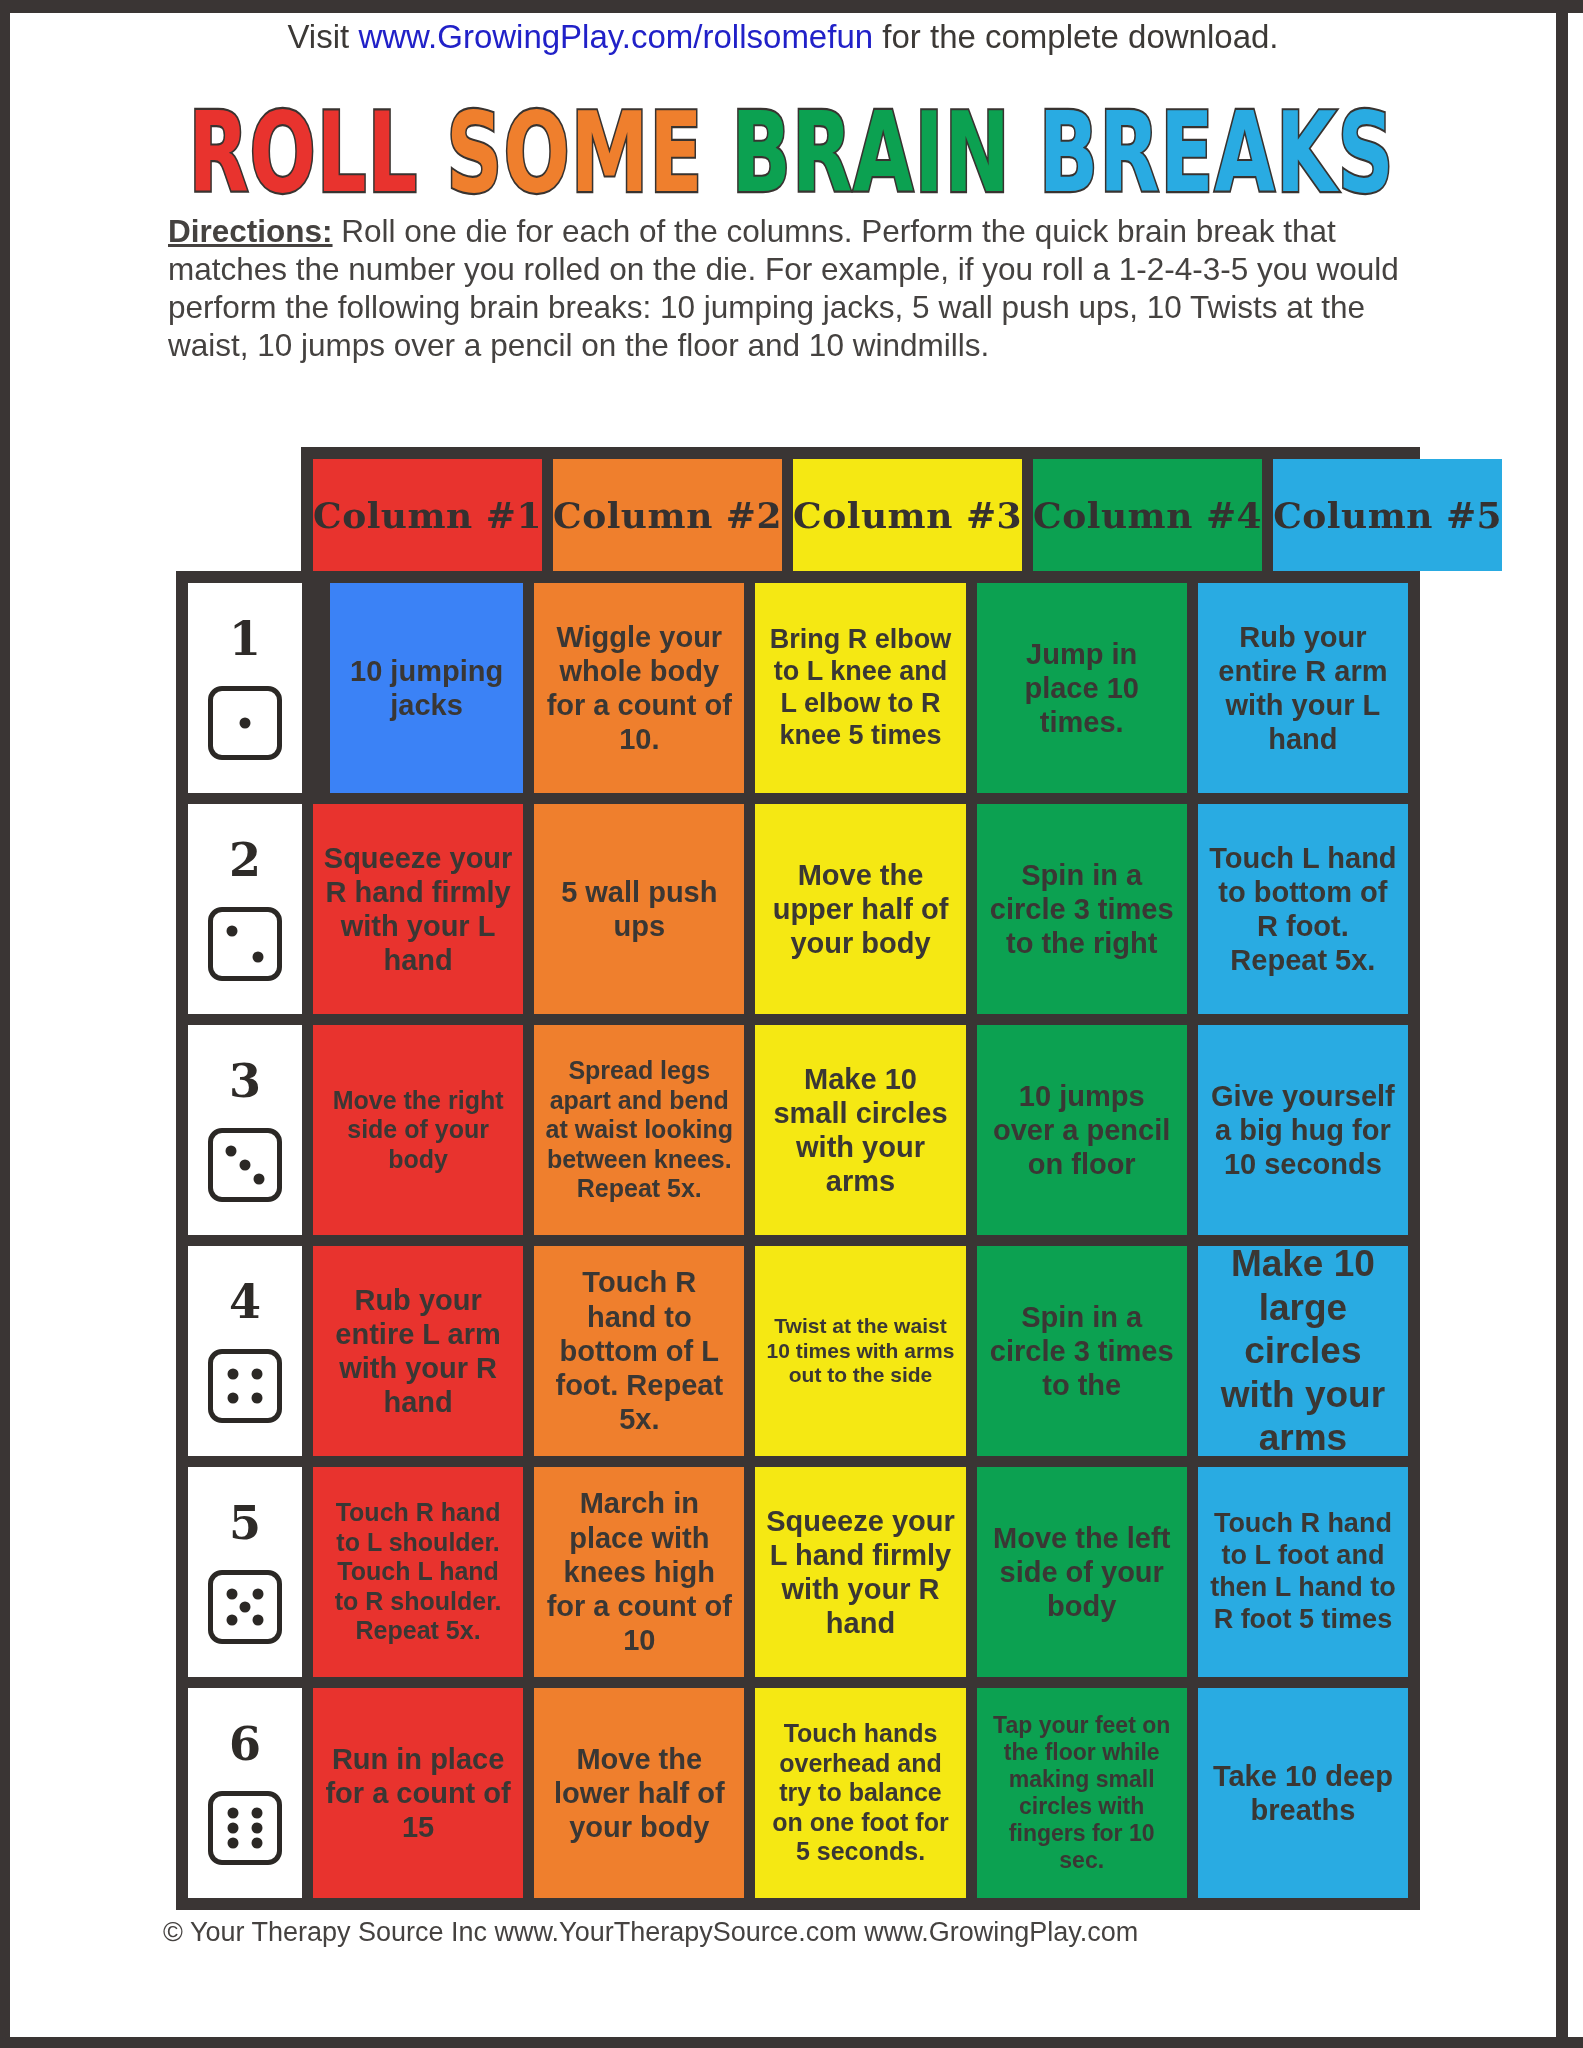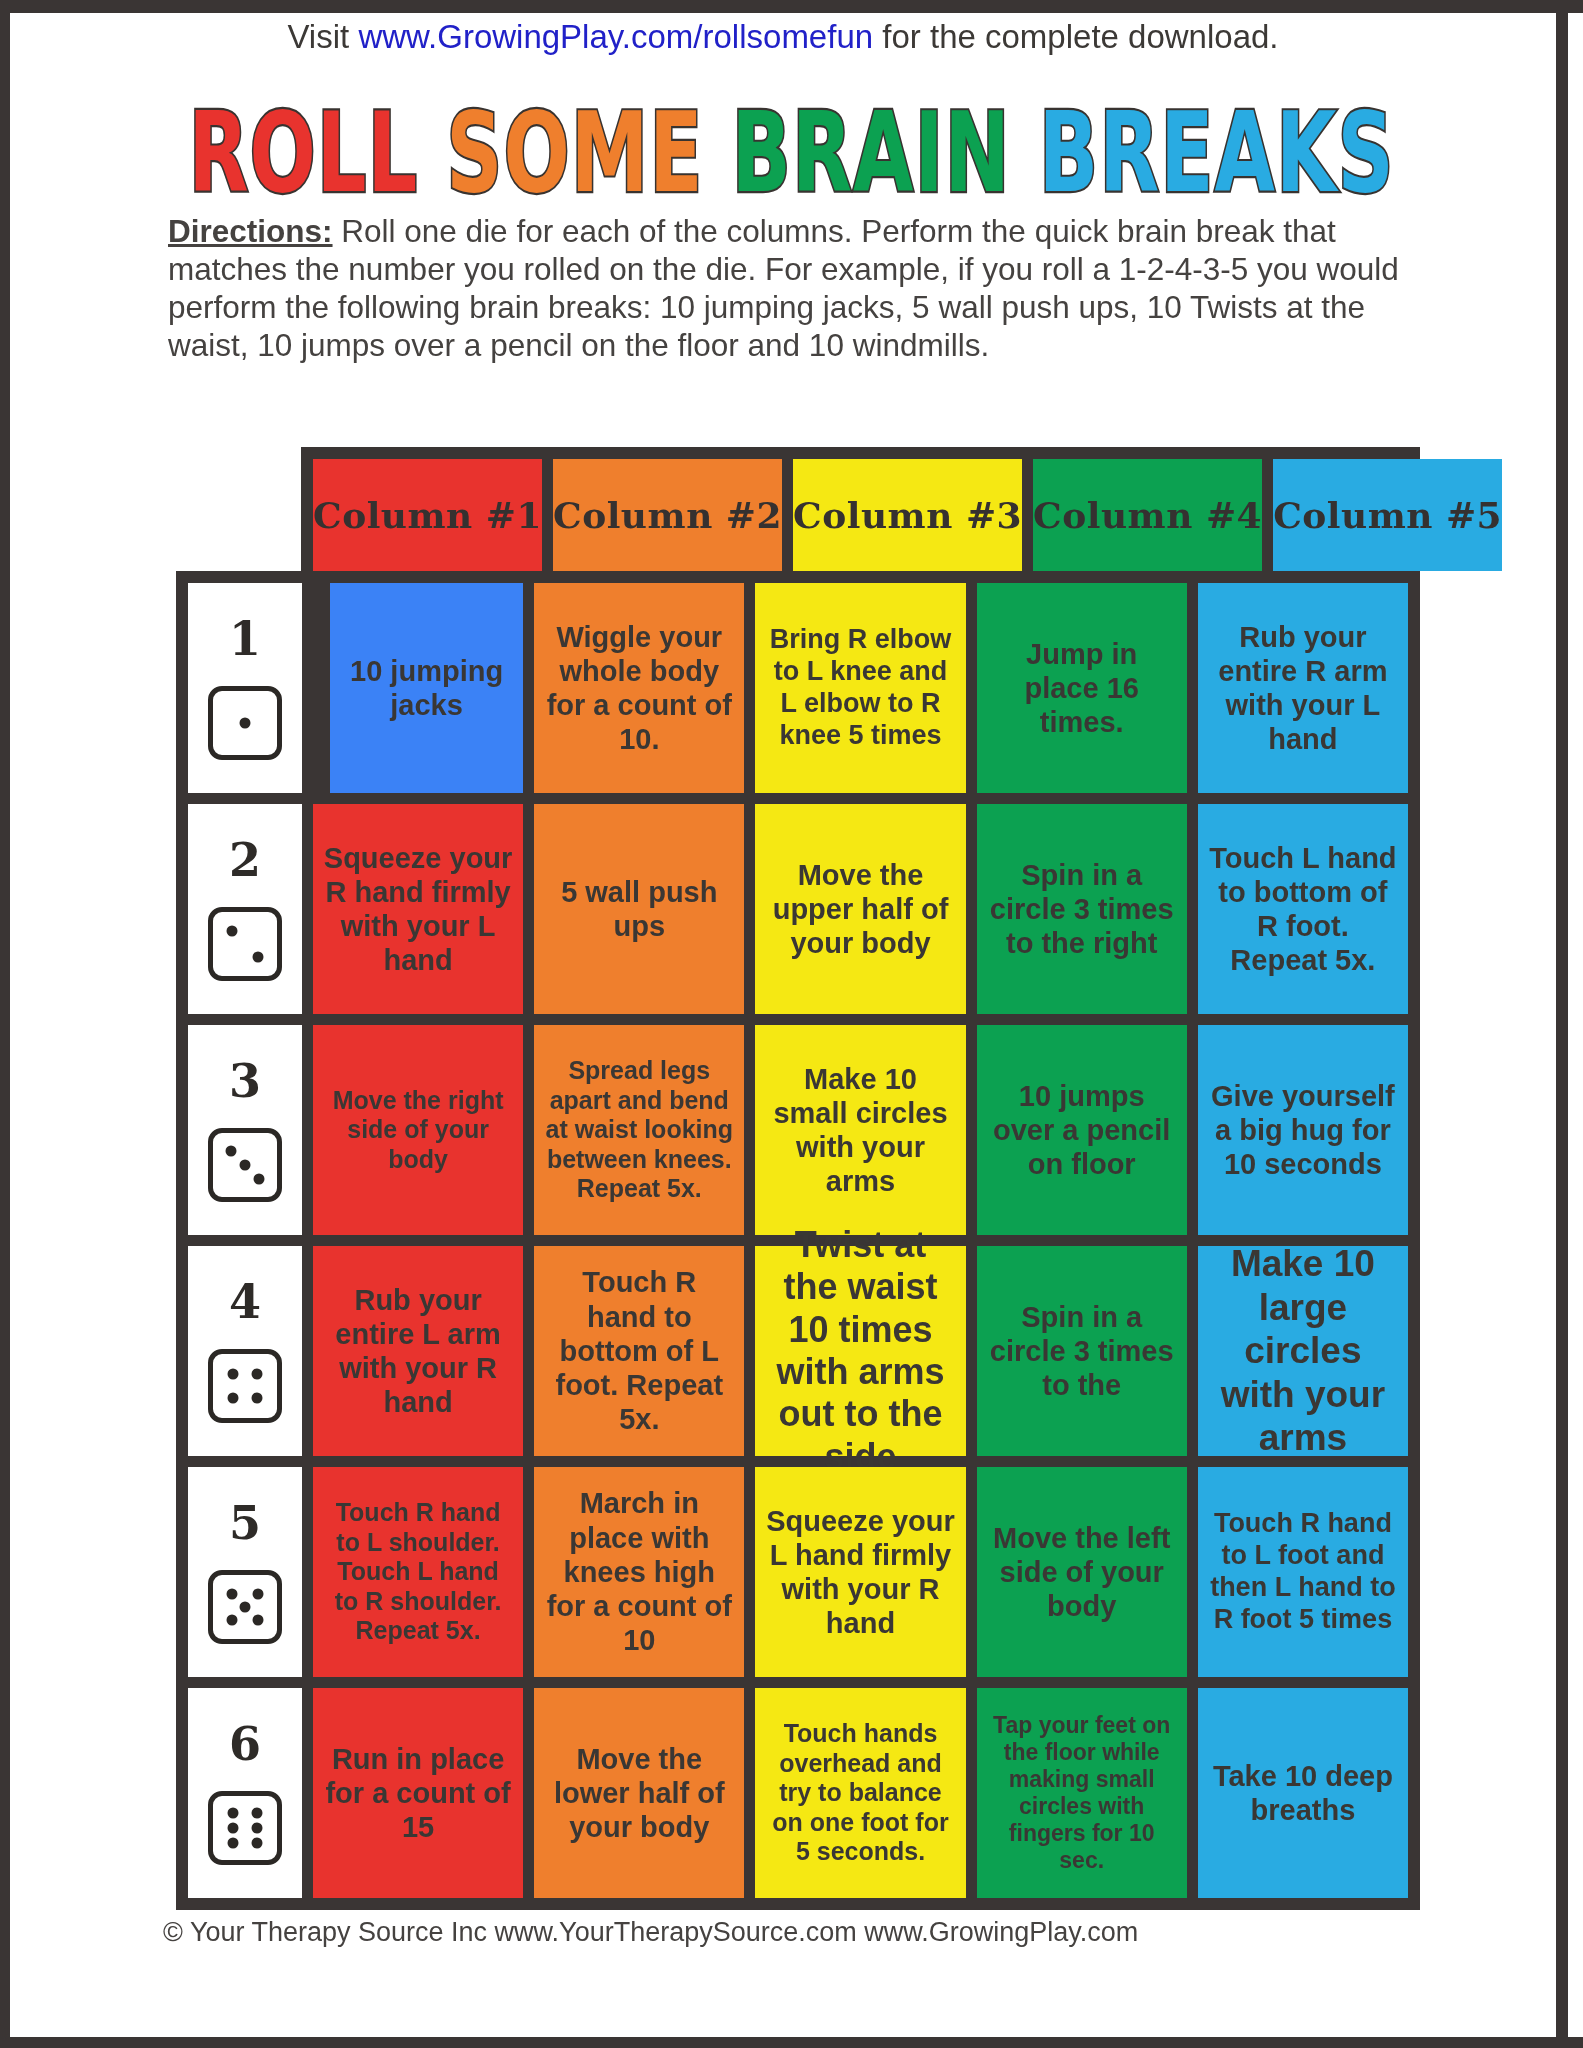--- a/index.html
+++ b/index.html
@@ -79,21 +79,21 @@
     <div class="body-grid">
         <div class="dice-cell">
           <div class="die-number">1</div>
           <div class="die">
             <span class="dot" style="left: 50%; top: 50%;"></span>
           </div>
         </div>
         <div class="cell" style="background: #3b82f6; font-size: 29px; margin-left: 17px;">10 jumping jacks</div>
         <div class="cell" style="background: rgb(239, 127, 45); font-size: 29px;">Wiggle your whole body for a count of 10.</div>
         <div class="cell" style="background: rgb(245, 232, 19); font-size: 27px;">Bring R elbow to L knee and L elbow to R knee 5 times</div>
-        <div class="cell" style="background: rgb(12, 161, 81); font-size: 29px;">Jump in place 16 times.</div>
+        <div class="cell" style="background: rgb(12, 161, 81); font-size: 29px;">Jump in place 10 times.</div>
         <div class="cell" style="background: rgb(41, 171, 226); font-size: 29px;">Rub your entire R arm with your L hand</div>
         <div class="dice-cell">
           <div class="die-number">2</div>
           <div class="die">
             <span class="dot" style="left: 30%; top: 30%;"></span>
             <span class="dot" style="left: 70%; top: 70%;"></span>
           </div>
         </div>
         <div class="cell" style="background: rgb(232, 51, 46); font-size: 29px;">Squeeze your R hand firmly with your L hand</div>
         <div class="cell" style="background: rgb(239, 127, 45); font-size: 29px;">5 wall push ups</div>
@@ -117,21 +117,21 @@
           <div class="die-number">4</div>
           <div class="die">
             <span class="dot" style="left: 31%; top: 31%;"></span>
             <span class="dot" style="left: 69%; top: 31%;"></span>
             <span class="dot" style="left: 31%; top: 69%;"></span>
             <span class="dot" style="left: 69%; top: 69%;"></span>
           </div>
         </div>
         <div class="cell" style="background: rgb(232, 51, 46); font-size: 29px;">Rub your entire L arm with your R hand</div>
         <div class="cell" style="background: rgb(239, 127, 45); font-size: 29px;">Touch R hand to bottom of L foot. Repeat 5x.</div>
-        <div class="cell" style="background: rgb(245, 232, 19); font-size: 36px;">Twist at the waist 10 times with arms out to the side</div>
+        <div class="cell" style="background: rgb(245, 232, 19); font-size: 21px;">Twist at the waist 10 times with arms out to the side</div>
         <div class="cell" style="background: rgb(12, 161, 81); font-size: 29px;">Spin in a circle 3 times to the</div>
         <div class="cell" style="background: rgb(41, 171, 226); font-size: 37px;">Make 10 large circles with your arms</div>
         <div class="dice-cell">
           <div class="die-number">5</div>
           <div class="die">
             <span class="dot" style="left: 30%; top: 30%;"></span>
             <span class="dot" style="left: 70%; top: 30%;"></span>
             <span class="dot" style="left: 50%; top: 50%;"></span>
             <span class="dot" style="left: 30%; top: 70%;"></span>
             <span class="dot" style="left: 70%; top: 70%;"></span>

